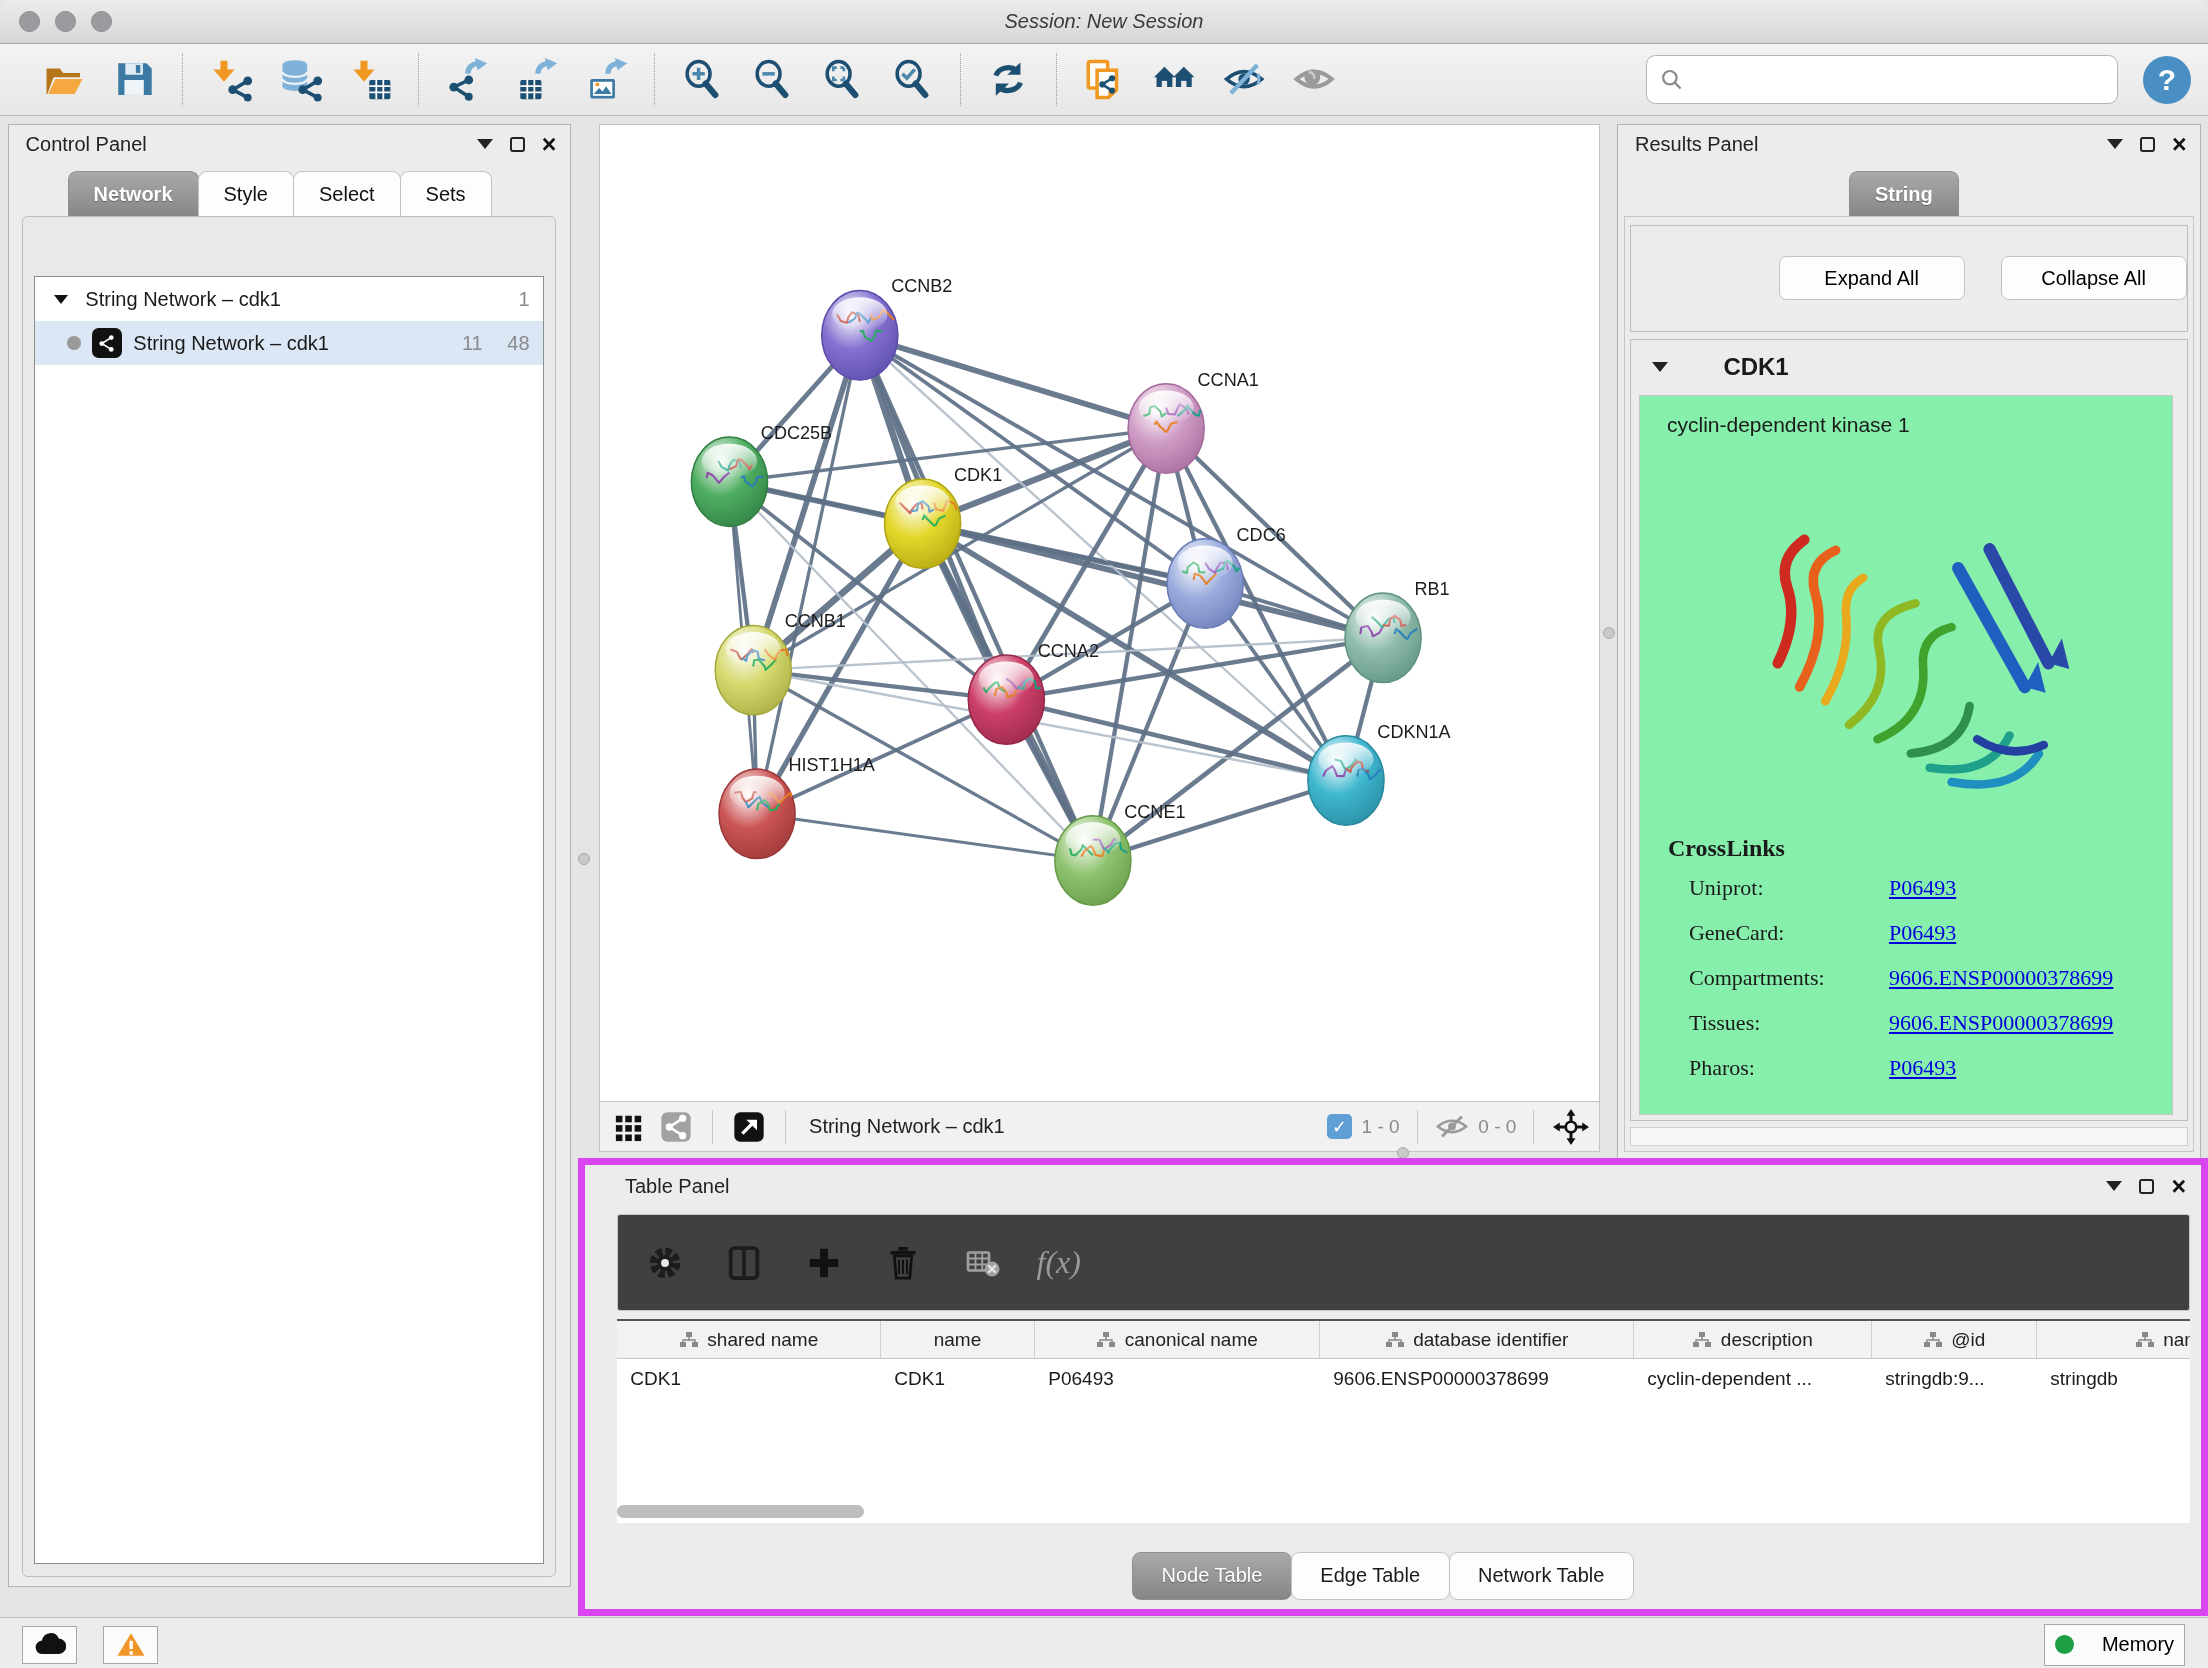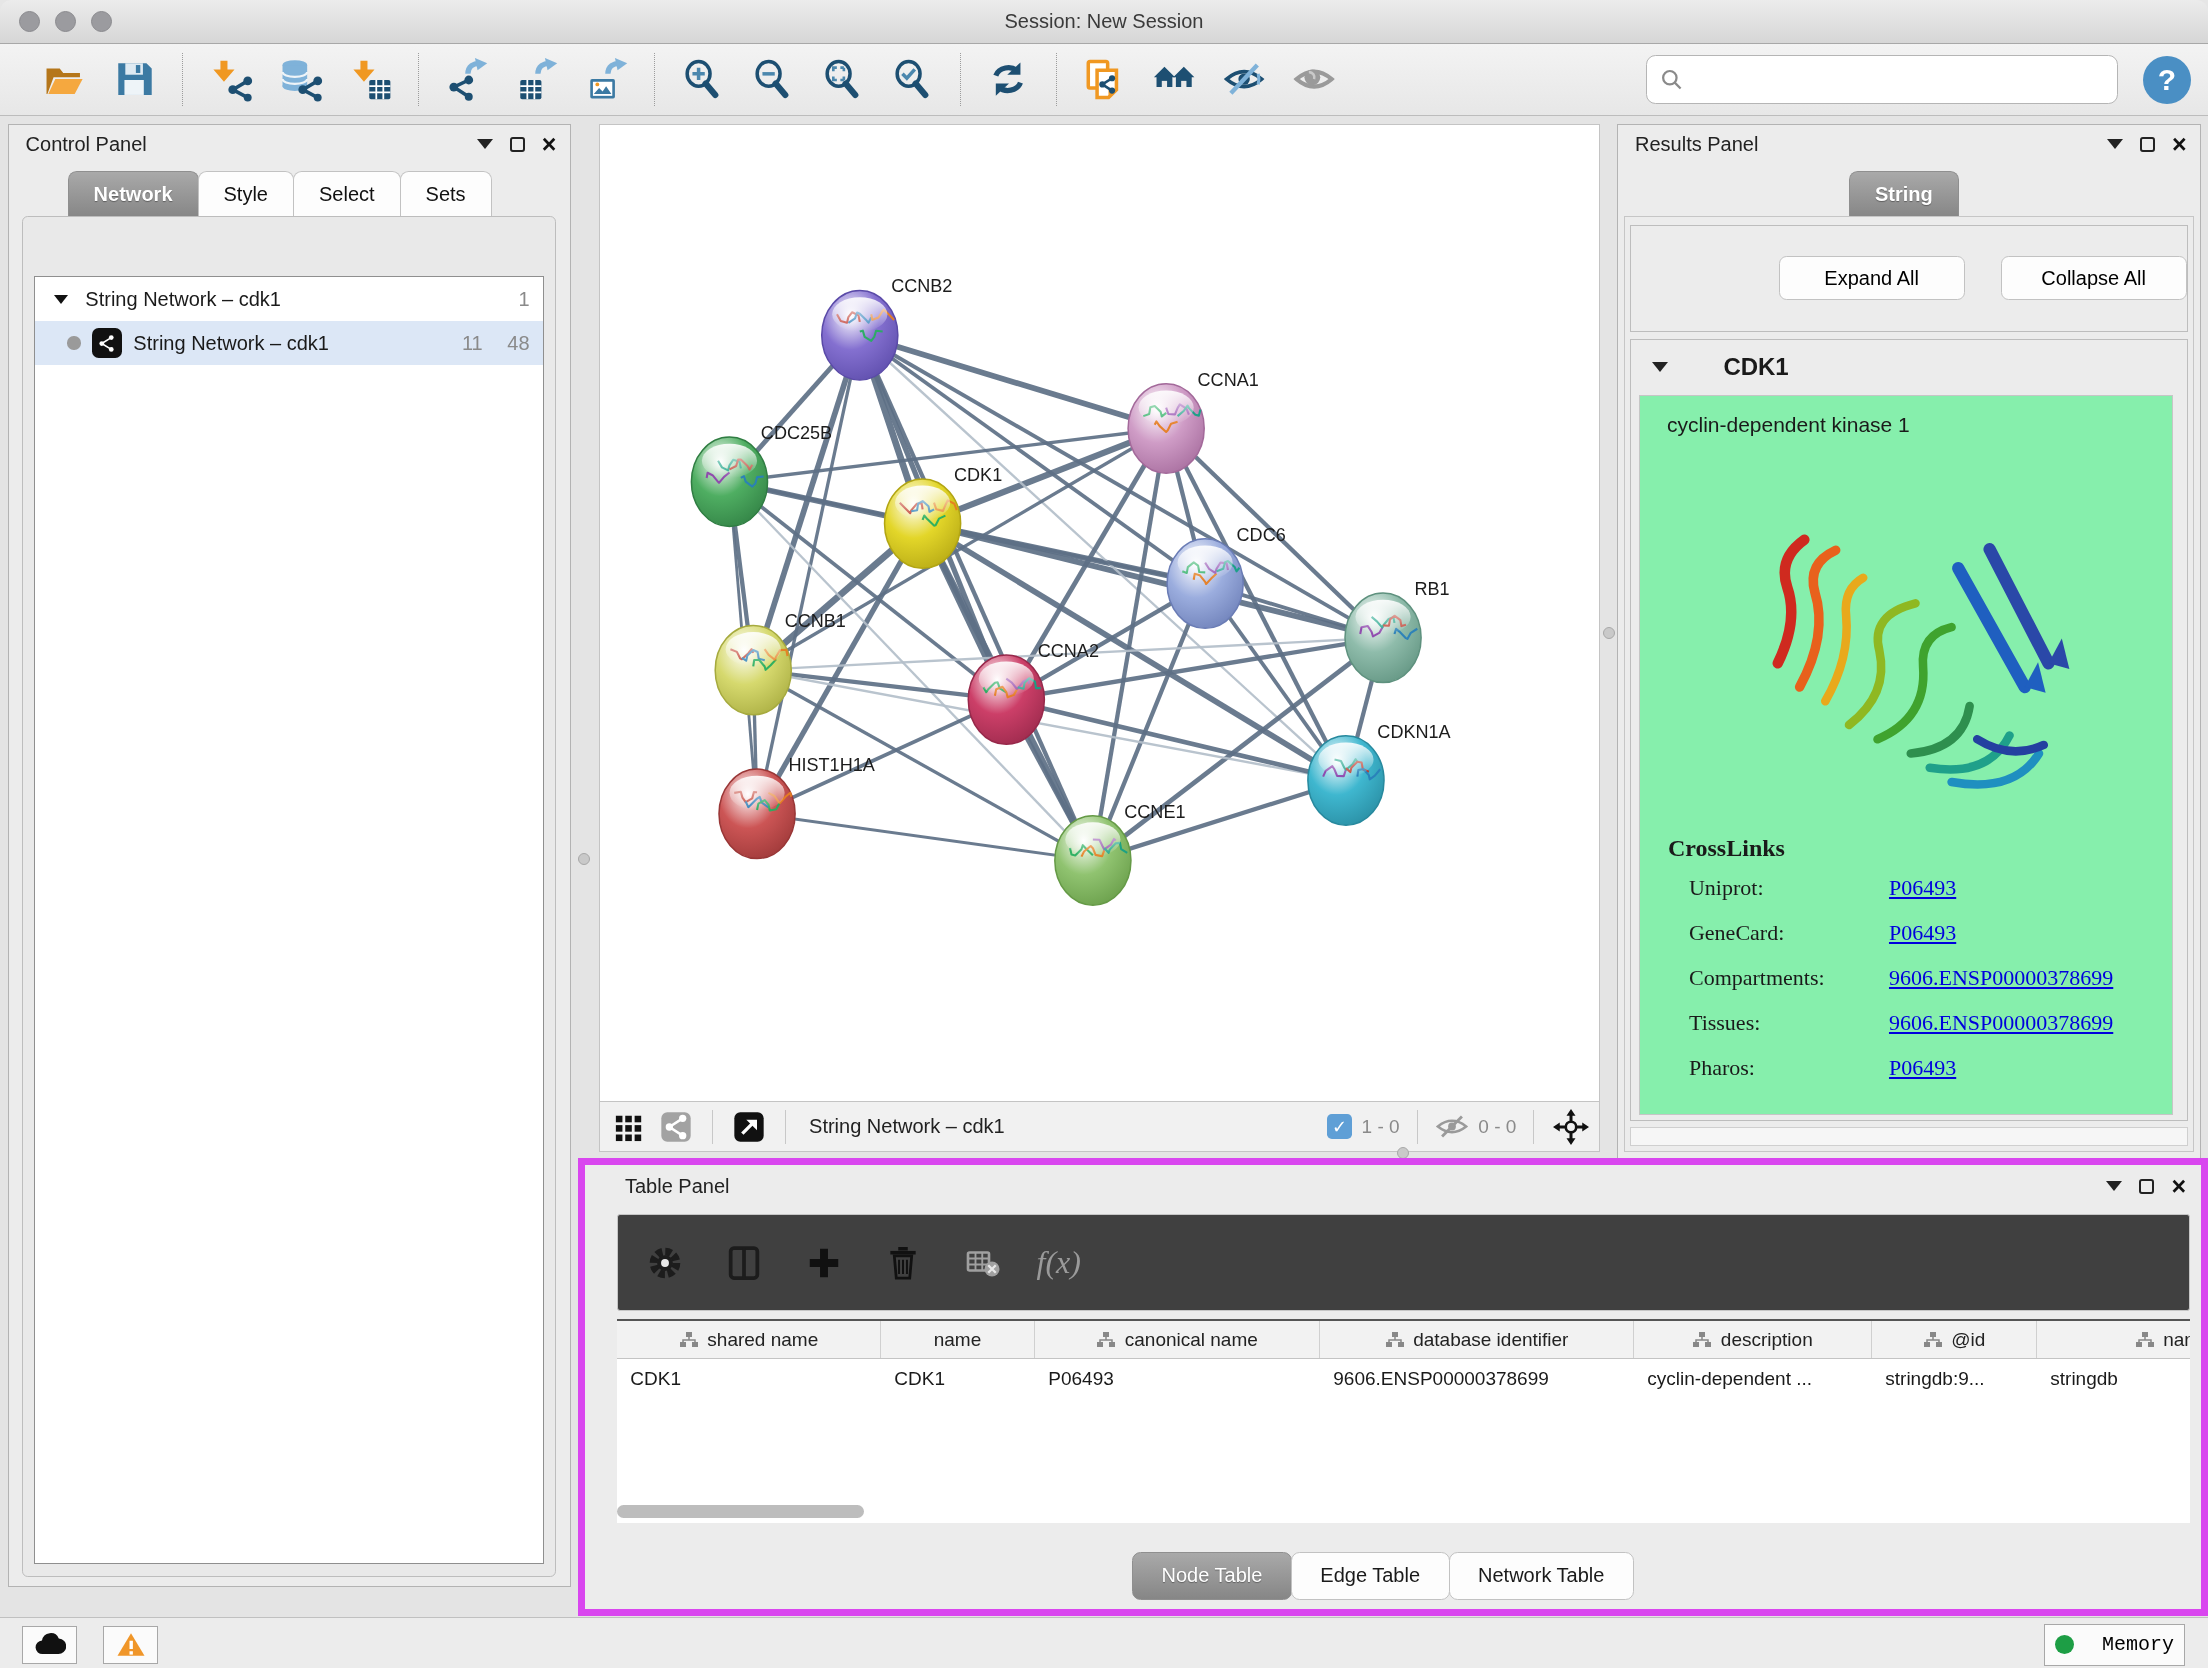--- a/index.html
+++ b/index.html
@@ -6,21 +6,21 @@
   html,body { width:2208px; height:1668px; }
   body { font-family:"Liberation Sans", sans-serif; background:#e6e6e6; position:relative; overflow:hidden; color:#1a1a1a; }
   #app { position:absolute; inset:0; background:#e4e4e4; border-radius:11.4px 11.4px 0 0; overflow:hidden; }
 
   
   .titlebar { position:absolute; left:0; top:0; width:2208px; height:44px;
     background:linear-gradient(#ececec,#d6d6d6); border-bottom:1px solid #a8a8a8;
     display:flex; align-items:center; justify-content:center; }
   .traffic { position:absolute; left:19px; top:11.4px; display:flex; gap:15px; }
   .tl { width:21px; height:21px; border-radius:50%; background:#9b9b9f; border:1px solid #8a8a8e; }
-  .win-title { font-size:20px; color:#3a3a3a; }
+  .win-title { font-size:20px; color:#3a3a3a;font-style:italic; }
 
   
   .toolbar { position:absolute; left:0; top:44px; width:2208px; height:72px;
     background:linear-gradient(#f3f3f3,#e7e7e7); border-bottom:1px solid #bcbcbc;
     display:flex; align-items:center; padding:0 17px; }
   .tgroup { display:flex; align-items:center; gap:17px; padding:0 21px; height:53px; }
   .tgroup + .tgroup { border-left:1.9px dotted #9c9c9c; }
   .tbtn { width:53px; height:53px; border:none; background:transparent; display:flex; align-items:center; justify-content:center; cursor:default; }
   .tbtn svg { width:44px; height:44px; }
   .tb-spacer { flex:1; }
@@ -110,21 +110,21 @@
   .hscroll { position:absolute; left:32px; bottom:91px; width:247px; height:13.3px; border-radius:6.7px; background:#bdbdbd; }
   .tp-tabs { position:absolute; left:547px; bottom:9.5px; display:flex; }
   .btab { height:48px; padding:0 28.5px; display:flex; align-items:center; font-size:20px; background:#fdfdfd;
     border:1px solid #c2c2c2; border-radius:8.6px 8.6px 8.6px 8.6px; margin-right:-1px; }
   .btab.active { background:linear-gradient(#a9a9a9,#868686); color:#fff; text-shadow:0 1px 1px rgba(0,0,0,.35); border-color:#8f8f8f; }
 
   
   .statusbar { position:absolute; left:0; bottom:0; width:2208px; height:51px; background:#ececec; border-top:1px solid #c0c0c0; }
   .sb-btn { position:absolute; top:7.6px; width:55px; height:38px; background:#fbfbfb; border:1.9px solid #a8a8a8; display:flex; align-items:center; justify-content:center; }
   .mem-btn { position:absolute; right:23px; top:5.7px; width:141px; height:42px; background:#fbfbfb; border:1.9px solid #a8a8a8;
-    display:flex; align-items:center; justify-content:center; gap:28px; font-size:20px;font-family:Liberation Mono, monospace; }
+    display:flex; align-items:center; justify-content:center; gap:28px; font-size:20px; }
   .mem-dot { width:19px; height:19px; border-radius:50%; background:#1d9e45; }
 </style>
 </head>
 <body>
 
 <div id="app">
 
   <div class="titlebar">
     <div class="traffic">
       <div class="tl"></div>

